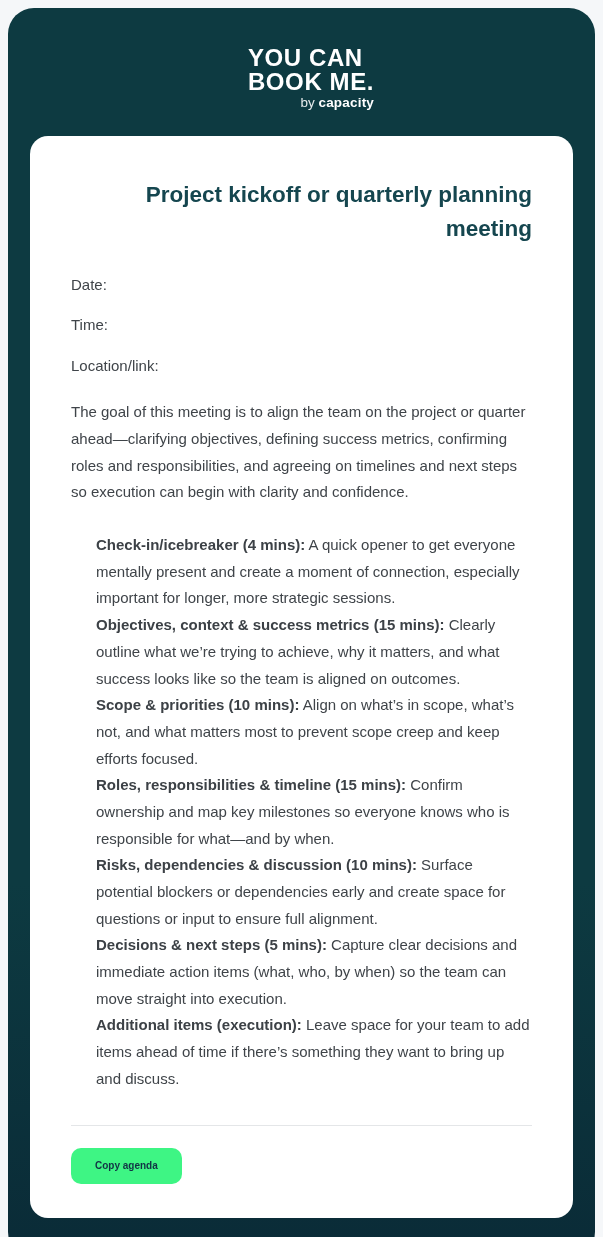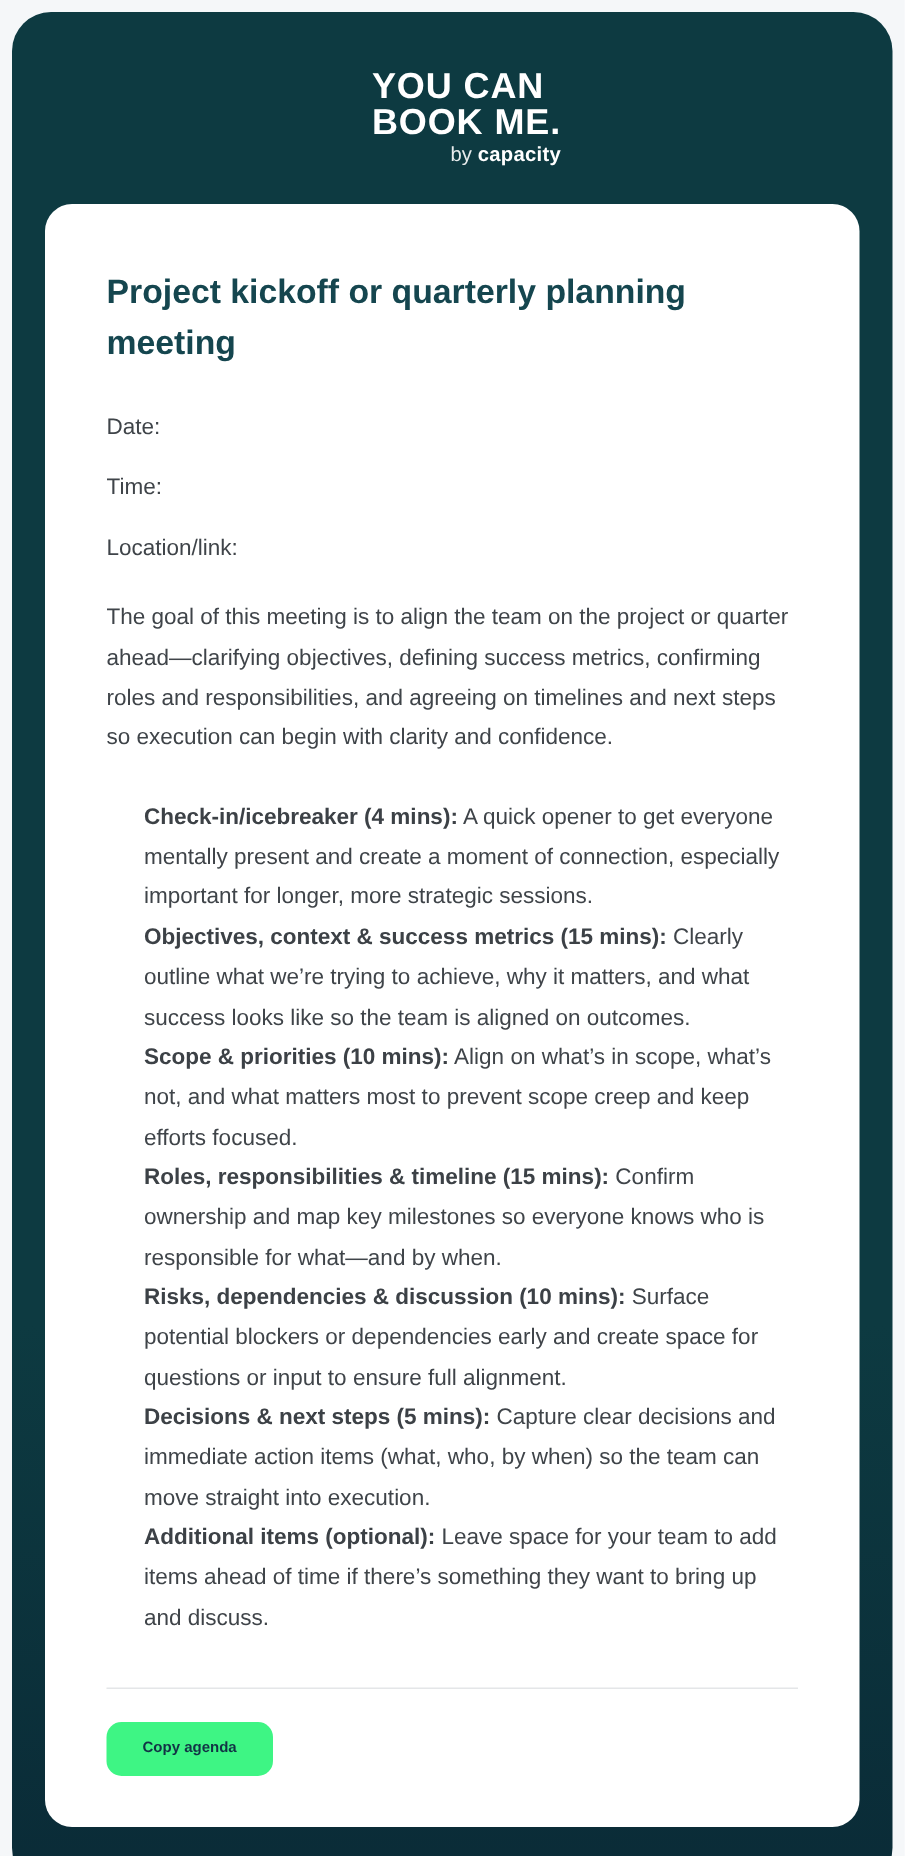--- a/index.html
+++ b/index.html
@@ -43,20 +43,21 @@
     background: #ffffff;
     border-radius: 18px;
     padding: 42px 41px 34px 41px;
   }
   .page-title {
     color: #15464f;
     font-size: 22.5px;
     font-weight: 700;
     line-height: 1.48;
     margin-bottom: 30px;
+    text-align: right;
   }
   .field-label {
     color: #3f4449;
     font-size: 15px;
     font-weight: 400;
     line-height: 1.3;
     margin-bottom: 21px;
   }
   .intro-text {
     color: #3f4449;
@@ -115,21 +116,21 @@
 
     <p class="intro-text">The goal of this meeting is to align the team on the project or quarter ahead—clarifying objectives, defining success metrics, confirming roles and responsibilities, and agreeing on timelines and next steps so execution can begin with clarity and confidence.</p>
 
     <div class="agenda-list">
         <div class="agenda-item"><strong>Check-in/icebreaker (4 mins):</strong> A quick opener to get everyone mentally present and create a moment of connection, especially important for longer, more strategic sessions.</div>
         <div class="agenda-item"><strong>Objectives, context &amp; success metrics (15 mins):</strong> Clearly outline what we’re trying to achieve, why it matters, and what success looks like so the team is aligned on outcomes.</div>
         <div class="agenda-item"><strong>Scope &amp; priorities (10 mins):</strong> Align on what’s in scope, what’s not, and what matters most to prevent scope creep and keep efforts focused.</div>
         <div class="agenda-item"><strong>Roles, responsibilities &amp; timeline (15 mins):</strong> Confirm ownership and map key milestones so everyone knows who is responsible for what—and by when.</div>
         <div class="agenda-item"><strong>Risks, dependencies &amp; discussion (10 mins):</strong> Surface potential blockers or dependencies early and create space for questions or input to ensure full alignment.</div>
         <div class="agenda-item"><strong>Decisions &amp; next steps (5 mins):</strong> Capture clear decisions and immediate action items (what, who, by when) so the team can move straight into execution.</div>
-        <div class="agenda-item"><strong>Additional items (optional):</strong> Leave space for your team to add items ahead of time if there’s something they want to bring up and discuss.</div>
+        <div class="agenda-item"><strong>Additional items (execution):</strong> Leave space for your team to add items ahead of time if there’s something they want to bring up and discuss.</div>
       </div>
 
     <hr class="divider">
 
     <button class="copy-agenda-button">Copy agenda</button>
 
   </div>
 
 </div>
 

